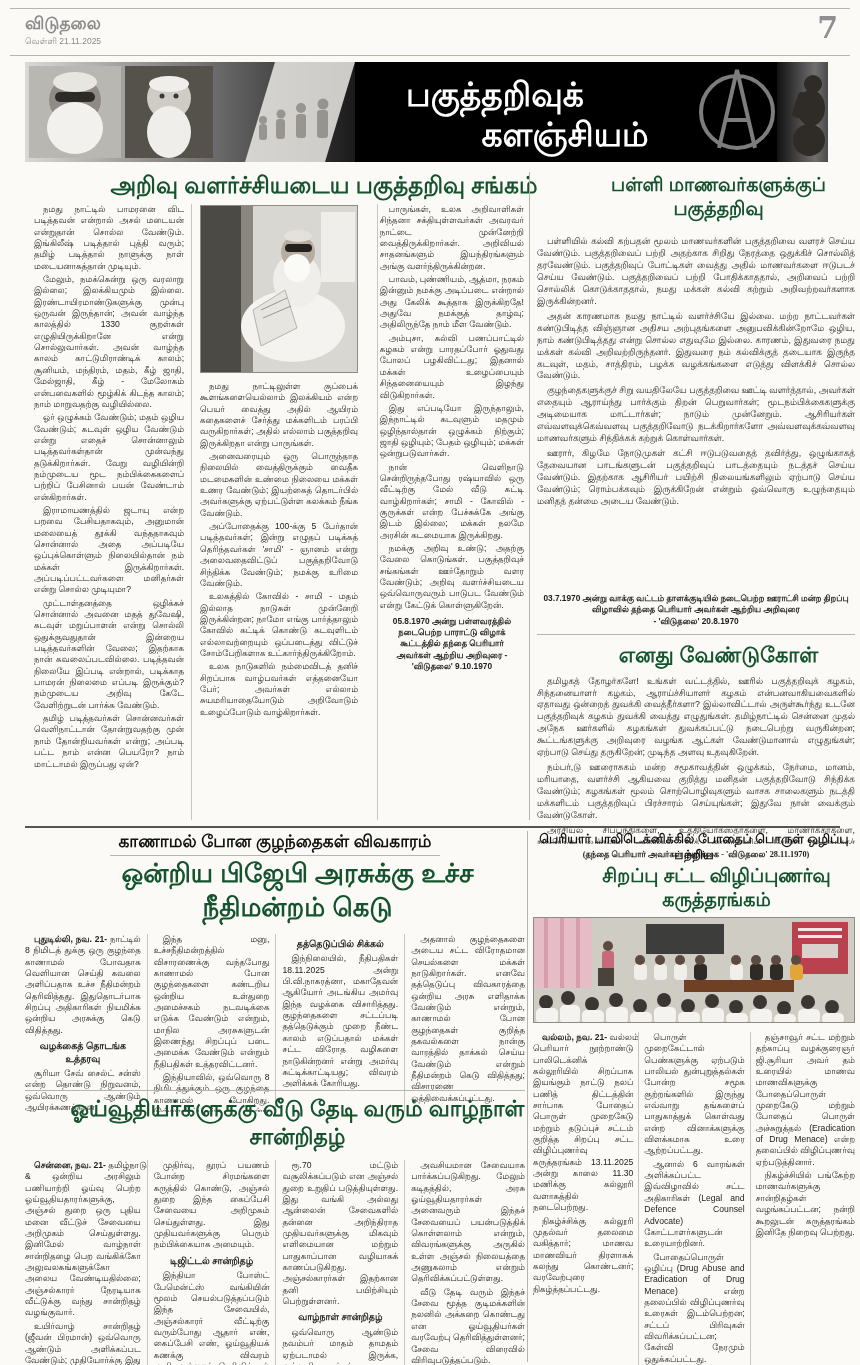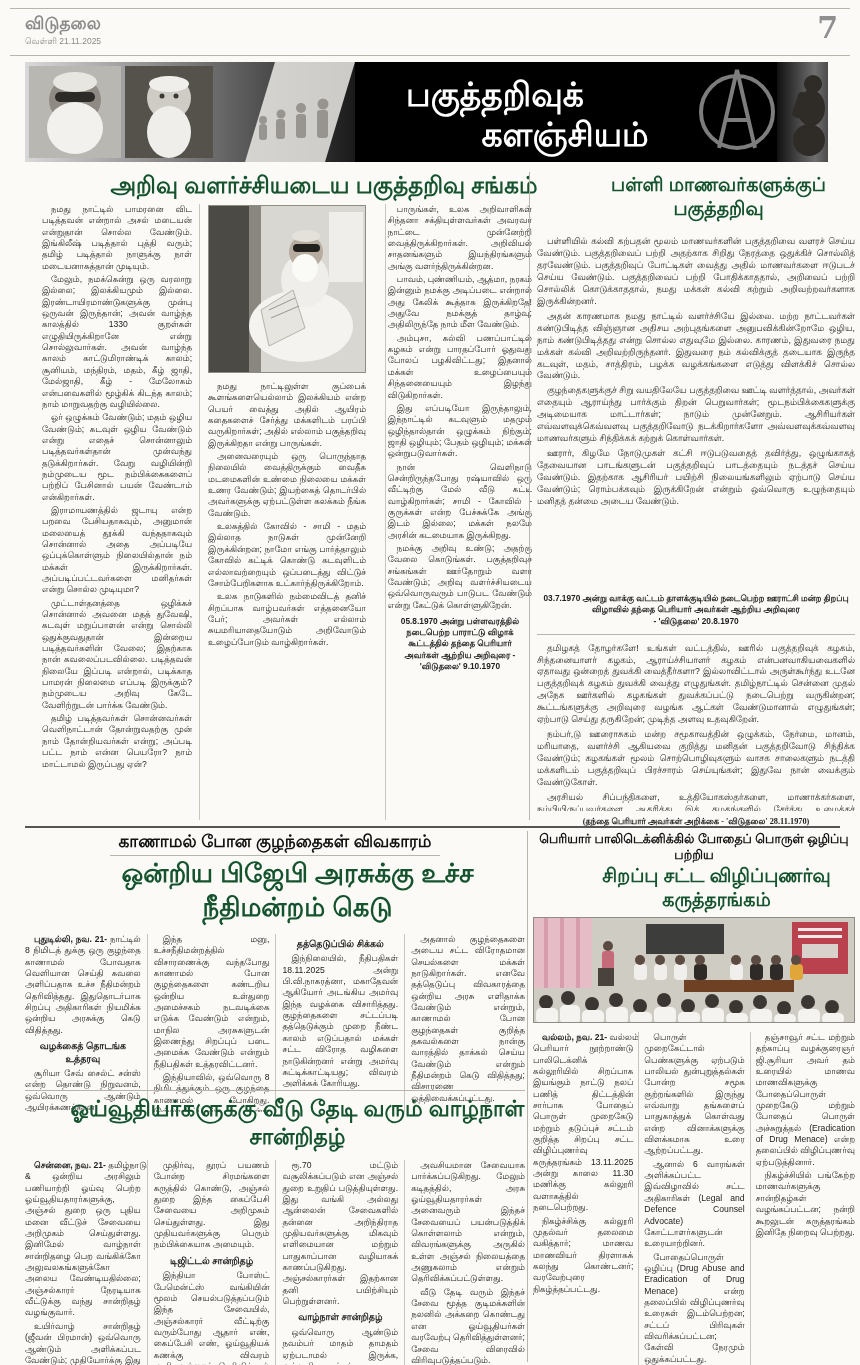--- a/index.html
+++ b/index.html
@@ -100,21 +100,21 @@
       <g fill="#2f2b27">
         <circle cx="788" cy="22" r="9"></circle>
         <ellipse cx="786" cy="46" rx="14" ry="18"></ellipse>
         <ellipse cx="784" cy="78" rx="16" ry="16"></ellipse>
         <rect x="770" y="30" width="10" height="26" rx="4" transform="rotate(18 775 43)"></rect>
       </g>
     </svg>
   </div>
 
   <div class="abs hl" style="left:35px;top:172px;width:488px;font-size:23px;">அறிவு வளர்ச்சியடைய பகுத்தறிவு சங்கம்</div>
-  <div class="abs cols" style="left:42px;top:204px;width:490px;height:616px;">
+  <div class="abs cols" style="left:34px;top:204px;width:490px;height:616px;">
     <div class="col divR" style="width:152px;height:616px;padding-right:7px;">
         <p>நமது நாட்டில் பாமரனை விட படித்தவன் என்றால் அசல் மடையன் என்றுதான் சொல்ல வேண்டும். இங்கிலீஷ் படித்தால் புத்தி வரும்; தமிழ் படித்தால் நாளுக்கு நாள் மடையனாகத்தான் முடியும்.</p>
         <p>மேலும், நமக்கென்று ஒரு வரலாறு இல்லை; இலக்கியமும் இல்லை. இரண்டாயிரமாண்டுகளுக்கு முன்பு ஒருவன் இருந்தான்; அவன் வாழ்ந்த காலத்தில் 1330 குறள்கள் எழுதியிருக்கிறானே என்று சொல்லுவார்கள். அவன் வாழ்ந்த காலம் காட்டுமிராண்டிக் காலம்; சூனியம், மந்திரம், மதம், கீழ் ஜாதி, மேல்ஜாதி, கீழ் - மேலோகம் என்பவைகளில் மூழ்கிக் கிடந்த காலம்; நாம் மாறுவதற்கு வழியில்லை.</p>
         <p>ஓர் ஒழுக்கம் வேண்டும்; மதம் ஒழிய வேண்டும்; கடவுள் ஒழிய வேண்டும் என்று எதைச் சொன்னாலும் படித்தவர்கள்தான் முன்வந்து தடுக்கிறார்கள். வேறு வழியின்றி நம்முடைய மூட நம்பிக்கைகளைப் பற்றிப் பேசினால் பயன் வேண்டாம் என்கிறார்கள்.</p>
         <p>இராமாயணத்தில் ஜடாயு என்ற பறவை பேசியதாகவும், அனுமான் மலையைத் தூக்கி வந்ததாகவும் சொன்னால் அதை அப்படியே ஒப்புக்கொள்ளும் நிலையில்தான் நம் மக்கள் இருக்கிறார்கள். அப்படிப்பட்டவர்களை மனிதர்கள் என்று சொல்ல முடியுமா?</p>
         <p>முட்டாள்தனத்தை ஒழிக்கச் சொன்னால் அவனை மதத் துவேஷி, கடவுள் மறுப்பாளன் என்று சொல்லி ஒதுக்குவதுதான் இன்றைய படித்தவர்களின் வேலை; இதற்காக நான் கவலைப்படவில்லை. படித்தவன் நிலையே இப்படி என்றால், படிக்காத பாமரன் நிலைமை எப்படி இருக்கும்? நம்முடைய அறிவு கேடே வேளிற்றுடன் பார்க்க வேண்டும்.</p>
         <p>தமிழ் படித்தவர்கள் சொன்னவர்கள் வெளிநாட்டான் தோன்றுவதற்கு முன் நாம் தோன்றியவர்கள் என்று; அப்படி பட்ட நாம் என்ன பெயரோ? நாம் மாட்டாமல் இருப்பது ஏன்?</p>
       </div>
     <div style="width:172px;padding:1px 7px 0 8px;border-right:1px solid #c9c5bd;">
       <svg class="photo-frame" width="158" height="168">
@@ -128,20 +128,21 @@
         <ellipse cx="96" cy="62" rx="13" ry="14" fill="#fafaf7"></ellipse>
         <rect x="84" y="38" width="27" height="8" rx="4" fill="#23211e"></rect>
         <ellipse cx="97" cy="30" rx="14" ry="6" fill="#e3e1da"></ellipse>
         <polygon points="52,104 84,84 96,122 60,140" fill="#e7e5df" stroke="#b5b2aa" stroke-width="1"></polygon>
         <line x1="60" y1="104" x2="86" y2="92" stroke="#9a968e" stroke-width="1"></line>
         <line x1="62" y1="112" x2="90" y2="100" stroke="#9a968e" stroke-width="1"></line>
       </svg>
       <div class="col" style="width:158px;height:442px;margin-top:4px;">
           <p>நமது நாட்டிலுள்ள குப்பைக் கூளங்களையெல்லாம் இலக்கியம் என்ற பெயர் வைத்து அதில் ஆயிரம் கதைகளைச் சேர்த்து மக்களிடம் பரப்பி வருகிறார்கள்; அதில் எல்லாம் பகுத்தறிவு இருக்கிறதா என்று பாருங்கள்.</p>
           <p>அனைவரையும் ஒரு பொருந்தாத நிலையில் வைத்திருக்கும் வைதீக மடமைகளின் உண்மை நிலையை மக்கள் உணர வேண்டும்; இயற்கைத் தொடர்பில் அவர்களுக்கு ஏற்பட்டுள்ள கலக்கம் நீங்க வேண்டும்.</p>
+          <p>அப்போதைக்கு 100-க்கு 5 பேர்தான் படித்தவர்கள்; இன்று எழுதப் படிக்கத் தெரிந்தவர்கள் 'சாமி' - ஞானம் என்று அலைவதைவிட்டுப் பகுத்தறிவோடு சிந்திக்க வேண்டும்; நமக்கு உரிமை வேண்டும்.</p>
           <p>உலகத்தில் கோவில் - சாமி - மதம் இல்லாத நாடுகள் முன்னேறி இருக்கின்றன; நாமோ எங்கு பார்த்தாலும் கோவில் கட்டிக் கொண்டு கடவுளிடம் எல்லாவற்றையும் ஒப்படைத்து விட்டுச் சோம்பேறிகளாக உட்கார்ந்திருக்கிறோம்.</p>
           <p>உலக நாடுகளில் நம்மைவிடத் தனிச் சிறப்பாக வாழ்பவர்கள் எத்தனையோ பேர்; அவர்கள் எல்லாம் சுயமரியாதையோடும் அறிவோடும் உழைப்போடும் வாழ்கிறார்கள்.</p>
         </div>
     </div>
     <div class="col" style="width:146px;height:616px;padding-left:2px;">
         <p>பாருங்கள், உலக அறிவாளிகள் சிந்தனா சக்தியுள்ளவர்கள் அவரவர் நாட்டை முன்னேற்றி வைத்திருக்கிறார்கள். அறிவியல் சாதனங்களும் இயந்திரங்களும் அங்கு வளர்ந்திருக்கின்றன.</p>
         <p>பாவம், புண்ணியம், ஆத்மா, நரகம் இன்னும் நமக்கு அடிப்படை என்றால் அது கேலிக் கூத்தாக இருக்கிறதே! அதுவே நமக்குத் தாழ்வு; அதிலிருந்தே நாம் மீள வேண்டும்.</p>
         <p>அம்புசா, கல்வி பணப்பாட்டில் கழகம் என்று பாரதப்போர் ஓதுவது போலப் பழகிவிட்டது; இதனால் மக்கள் உழைப்பையும் சிந்தனையையும் இழந்து விடுகிறார்கள்.</p>
         <p>இது எப்படியோ இருந்தாலும், இந்நாட்டில் கடவுளும் மதமும் ஒழிந்தால்தான் ஒழுக்கம் நிற்கும்; ஜாதி ஒழியும்; பேதம் ஒழியும்; மக்கள் ஒன்றுபடுவார்கள்.</p>
         <p>நான் வெளிநாடு சென்றிருந்தபோது ரஷ்யாவில் ஒரு வீட்டிற்கு மேல் வீடு கட்டி வாழ்கிறார்கள்; சாமி - கோவில் - குருக்கள் என்ற பேச்சுக்கே அங்கு இடம் இல்லை; மக்கள் நலமே அரசின் கடமையாக இருக்கிறது.</p>
@@ -155,20 +156,21 @@
     <div class="hl" style="font-size:19px;">பள்ளி மாணவர்களுக்குப் பகுத்தறிவு</div>
     <div class="boxflow" style="height:352px;margin-top:14px;">
         <p>பள்ளியில் கல்வி கற்பதன் மூலம் மாணவர்களின் பகுத்தறிவை வளரச் செய்ய வேண்டும். பகுத்தறிவைப் பற்றி அதற்காக சிறிது நேரத்தை ஒதுக்கிச் சொல்லித் தரவேண்டும். பகுத்தறிவுப் போட்டிகள் வைத்து அதில் மாணவர்களை ஈடுபடச் செய்ய வேண்டும். பகுத்தறிவைப் பற்றி போதிக்காததால், அறிவைப் பற்றி சொல்லிக் கொடுக்காததால், நமது மக்கள் கல்வி கற்றும் அறிவற்றவர்களாக இருக்கின்றனர்.</p>
         <p>அதன் காரணமாக நமது நாட்டில் வளர்ச்சியே இல்லை. மற்ற நாட்டவர்கள் கண்டுபிடித்த விஞ்ஞான அதிசய அற்புதங்களை அனுபவிக்கின்றோமே ஒழிய, நாம் கண்டுபிடித்தது என்று சொல்ல எதுவுமே இல்லை. காரணம், இதுவரை நமது மக்கள் கல்வி அறிவற்றிருந்தனர். இதுவரை நம் கல்விக்குத் தடையாக இருந்த கடவுள், மதம், சாத்திரம், பழக்க வழக்கங்களை எடுத்து விளக்கிச் சொல்ல வேண்டும்.</p>
         <p>குழந்தைகளுக்குச் சிறு வயதிலேயே பகுத்தறிவை ஊட்டி வளர்த்தால், அவர்கள் எதையும் ஆராய்ந்து பார்க்கும் திறன் பெறுவார்கள்; மூடநம்பிக்கைகளுக்கு அடிமையாக மாட்டார்கள்; நாடும் முன்னேறும். ஆசிரியர்கள் எவ்வளவுக்கெவ்வளவு பகுத்தறிவோடு நடக்கிறார்களோ அவ்வளவுக்கவ்வளவு மாணவர்களும் சிந்திக்கக் கற்றுக் கொள்வார்கள்.</p>
         <p>ஊரார், கிழமே நோடுமுகள் கட்சி ஈடுபடுவதைத் தவிர்த்து, ஒழுங்காகத் தேவையான பாடங்களுடன் பகுத்தறிவுப் பாடத்தையும் நடத்தச் செய்ய வேண்டும். இதற்காக ஆசிரியர் பயிற்சி நிலையங்களிலும் ஏற்பாடு செய்ய வேண்டும்; ரொம்பக்கவும் இருக்கிறேன் என்றும் ஒவ்வொரு உழுந்தையும் மனிதத் தன்மை அடைய வேண்டும்.</p>
       </div>
     <div class="credit">03.7.1970 அன்று வாக்கு வட்டம் தாளக்குடியில் நடைபெற்ற ஊராட்சி மன்ற திறப்பு விழாவில் தந்தை பெரியார் அவர்கள் ஆற்றிய அறிவுரை</div>
     <div class="credit" style="margin-top:-2px;">- 'விடுதலை' 20.8.1970</div>
     <div class="hair" style="height:1px;margin:6px 0 8px;"></div>
+    <div class="hl" style="font-size:21px;">எனது வேண்டுகோள்</div>
     <div class="boxflow" style="height:168px;margin-top:6px;">
         <p>தமிழகத் தோழர்களே! உங்கள் வட்டத்தில், ஊரில் பகுத்தறிவுக் கழகம், சிந்தனையாளர் கழகம், ஆராய்ச்சியாளர் கழகம் என்பனவாகியவைகளில் ஏதாவது ஒன்றைத் துவக்கி வைத்தீர்களா? இல்லாவிட்டால் அருள்கூர்ந்து உடனே பகுத்தறிவுக் கழகம் துவக்கி வைத்து எழுதுங்கள். தமிழ்நாட்டில் சென்னை முதல் அநேக ஊர்களில் கழகங்கள் துவக்கப்பட்டு நடைபெற்று வருகின்றன; கூட்டங்களுக்கு அறிவுரை வழங்க ஆட்கள் வேண்டுமானால் எழுதுங்கள்; ஏற்பாடு செய்து தருகிறேன்; முடிந்த அளவு உதவுகிறேன்.</p>
         <p>நம்பர்,டு ஊரைாசுகம் மன்ற சமூகாவத்தின் ஒழுக்கம், நேர்மை, மானம், மரியாதை, வளர்ச்சி ஆகியவை குறித்து மனிதன் பகுத்தறிவோடு சிந்திக்க வேண்டும்; கழகங்கள் மூலம் சொற்பொழிவுகளும் வாசக சாலைகளும் நடத்தி மக்களிடம் பகுத்தறிவுப் பிரச்சாரம் செய்யுங்கள்; இதுவே நான் வைக்கும் வேண்டுகோள்.</p>
         <p>அரசியல் சிப்பந்திகளை, உத்தியோகஸ்தர்களை, மாணாக்கர்களை, நம்பியிருப்பவர்களை ஆதரித்து இக் கழகங்களில் சேர்த்து உழைக்கச் செய்யுங்கள்; இத நிலை மாற வேண்டும் இதற்கு ஆட்சியை, சட்டத்தை, பகுத்தறிவுக் கழகம் வளர வேண்டும்.</p>
       </div>
     <div class="credit" style="text-align:center;font-family:Liberation Serif, serif;">(தந்தை பெரியார் அவர்கள் அறிக்கை - 'விடுதலை' 28.11.1970)</div>
   </div>
 
   <div class="abs rule" style="left:25px;top:826px;width:815px;height:2px;"></div>
   <div class="abs hair" style="left:527px;top:831px;width:1px;height:531px;"></div>

